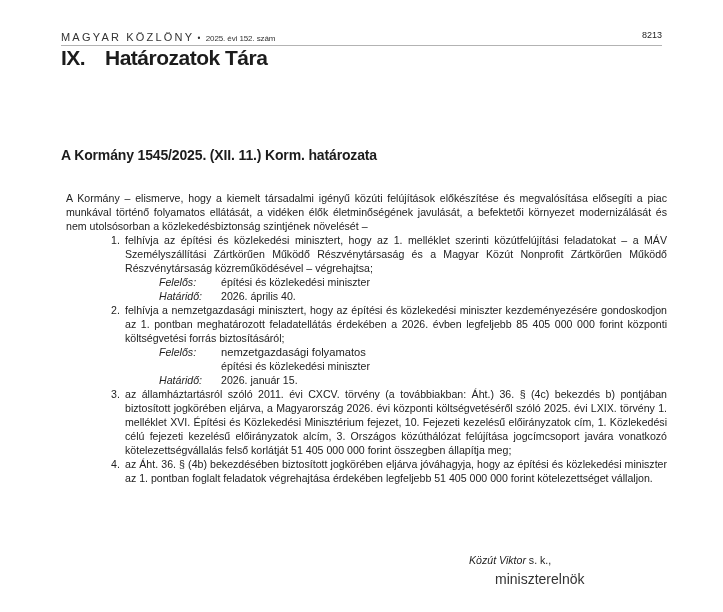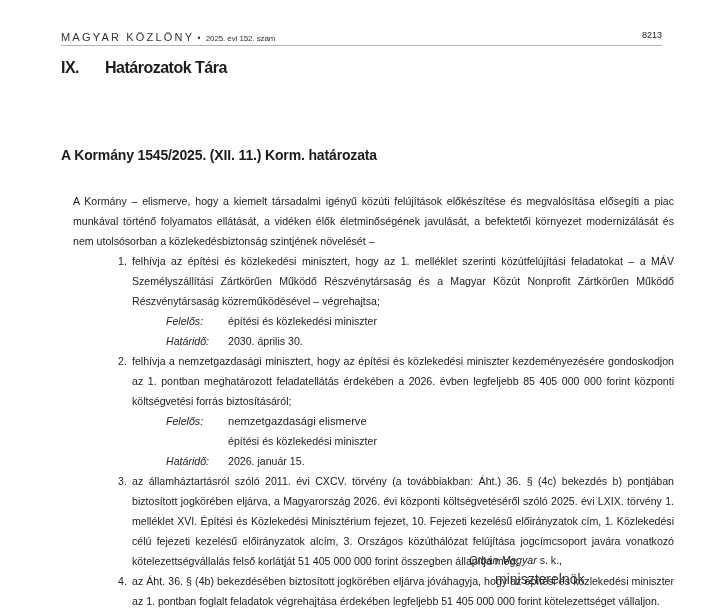--- a/index.html
+++ b/index.html
@@ -8,28 +8,28 @@
   .page { position: absolute; left: 61px; top: 0; width: 601px; }
 
   .running-head { position: absolute; left: 0; top: 31px; width: 601px; height: 14px;
                   font-size: 8.2px; color: #333; }
   .rh-journal { letter-spacing: 2.2px; font-size: 11px; }
   .rh-sep { margin: 0 3px 0 1px; }
   .rh-issue { font-size: 8px; letter-spacing: -0.1px; }
   .rh-page { position: absolute; right: 0; top: -1px; font-size: 9px; color: #222; }
   .rule { position: absolute; left: 0; top: 45px; width: 601px; height: 0; border-top: 1px solid #b3b3b3; }
 
-  .section-title { position: absolute; left: 0; top: 59px; font-size: 16px; font-weight: bold;
+  .section-title { position: absolute; left: 0; top: 46px; font-size: 21px; font-weight: bold;
                    letter-spacing: -0.5px; color: #1c1c1c; white-space: nowrap; }
   .section-num { display: inline-block; width: 44px; }
 
   .heading { position: absolute; left: 0; top: 147px; font-size: 14px; font-weight: bold;
              line-height: 17px; color: #1c1c1c; letter-spacing: -0.15px; }
 
-  .body { position: absolute; left: 12px; top: 191px; width: 601px; font-size: 10.6px; line-height: 20px; color: #222; }
+  .body { position: absolute; left: 5px; top: 191px; width: 601px; font-size: 10.6px; line-height: 14px; color: #222; }
   .preamble { text-align: justify; text-align-last: left; margin: 0; }
   .items { margin: 0; padding: 0; list-style: none; }
   .item { position: relative; padding-left: 59px; }
   .item-num { position: absolute; left: 45px; top: 0; }
   .item-text { text-align: justify; text-align-last: left; margin: 0; }
   .resp { display: grid; grid-template-columns: 62px auto; padding-left: 34px; }
   .resp-label { font-style: italic; }
   .resp-value.lg { font-size: 11.2px; }
 
   .signature { position: absolute; left: 0; width: 601px; top: 552px; }
@@ -62,47 +62,47 @@
     <p class="preamble">A Kormány – elismerve, hogy a kiemelt társadalmi igényű közúti felújítások előkészítése és megvalósítása elősegíti a piac munkával történő folyamatos ellátását, a vidéken élők életminőségének javulását, a befektetői környezet modernizálását és nem utolsósorban a közlekedésbiztonság szintjének növelését –</p>
 
     <ol class="items">
       <li class="item">
         <span class="item-num">1.</span>
         <p class="item-text">felhívja az építési és közlekedési minisztert, hogy az 1. melléklet szerinti közútfelújítási feladatokat – a MÁV Személyszállítási Zártkörűen Működő Részvénytársaság és a Magyar Közút Nonprofit Zártkörűen Működő Részvénytársaság közreműködésével – végrehajtsa;</p>
         <div class="resp">
           <span class="resp-label">Felelős:</span>
           <span class="resp-value">építési és közlekedési miniszter</span>
           <span class="resp-label">Határidő:</span>
-          <span class="resp-value">2030. április 30.</span>
+          <span class="resp-value">2026. április 40.</span>
         </div>
       </li>
 
       <li class="item">
         <span class="item-num">2.</span>
         <p class="item-text">felhívja a nemzetgazdasági minisztert, hogy az építési és közlekedési miniszter kezdeményezésére gondoskodjon az 1. pontban meghatározott feladatellátás érdekében a 2026. évben legfeljebb 85 405 000 000 forint központi költségvetési forrás biztosításáról;</p>
         <div class="resp">
           <span class="resp-label">Felelős:</span>
-          <span class="resp-value lg">nemzetgazdasági elismerve</span>
+          <span class="resp-value lg">nemzetgazdasági folyamatos</span>
           <span class="resp-label"></span>
           <span class="resp-value">építési és közlekedési miniszter</span>
           <span class="resp-label">Határidő:</span>
           <span class="resp-value">2026. január 15.</span>
         </div>
       </li>
 
       <li class="item">
         <span class="item-num">3.</span>
         <p class="item-text">az államháztartásról szóló 2011. évi CXCV. törvény (a továbbiakban: Áht.) 36. § (4c) bekezdés b) pontjában biztosított jogkörében eljárva, a Magyarország 2026. évi központi költségvetéséről szóló 2025. évi LXIX. törvény 1. melléklet XVI. Építési és Közlekedési Minisztérium fejezet, 10. Fejezeti kezelésű előirányzatok cím, 1. Közlekedési célú fejezeti kezelésű előirányzatok alcím, 3. Országos közúthálózat felújítása jogcímcsoport javára vonatkozó kötelezettségvállalás felső korlátját 51 405 000 000 forint összegben állapítja meg;</p>
       </li>
 
       <li class="item">
         <span class="item-num">4.</span>
         <p class="item-text">az Áht. 36. § (4b) bekezdésében biztosított jogkörében eljárva jóváhagyja, hogy az építési és közlekedési miniszter az 1. pontban foglalt feladatok végrehajtása érdekében legfeljebb 51 405 000 000 forint kötelezettséget vállaljon.</p>
       </li>
     </ol>
   </div>
 
   <div class="signature">
-    <div class="sig-name"><i>Orbán Magyar</i><span> s. k.,</span></div>
+    <div class="sig-name"><i>Közút Viktor</i><span> s. k.,</span></div>
     <div class="sig-role">miniszterelnök</div>
   </div>
 
 </div>
 
 </body></html>

